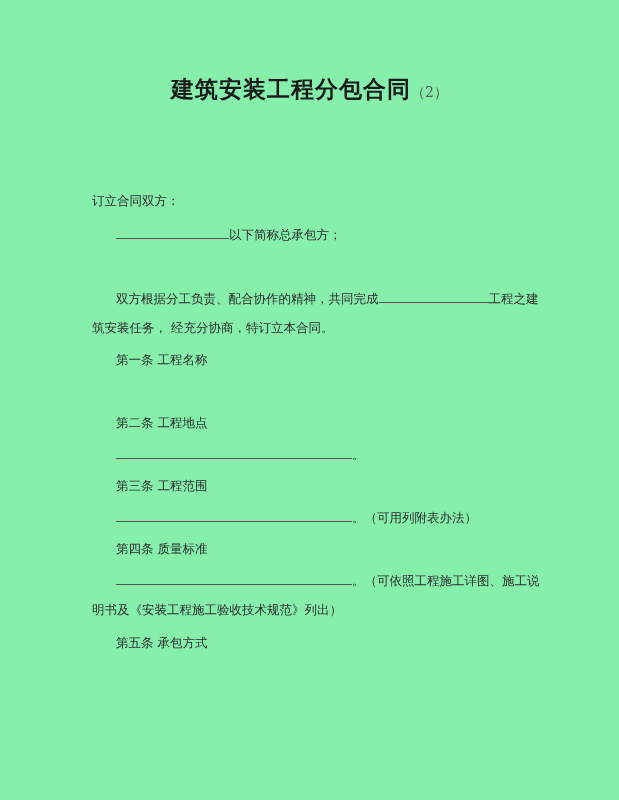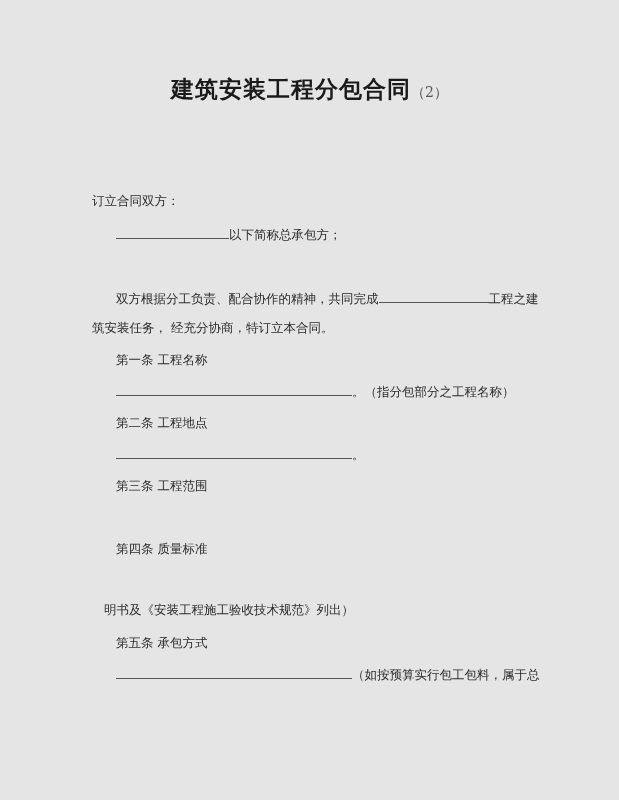--- a/index.html
+++ b/index.html
@@ -12,21 +12,21 @@
       height: 800px;
       position: relative;
       overflow: hidden;
       font-family: "DejaVu Sans", "Liberation Sans", sans-serif;
       color: #2a2a2a;
     }
     .page {
       position: absolute;
       left: 0; top: 0;
       width: 619px; height: 800px;
-      background: #e5e5e5;
+      background: #86efac;
     }
     .title {
       position: absolute;
       top: 74px;
       left: 0;
       width: 619px;
       text-align: center;
       font-family: "DejaVu Serif", "Liberation Serif", serif;
       font-weight: bold;
       font-size: 23px;
@@ -73,32 +73,32 @@
   </div>
 
 
   <div class="line" style="left:92px; top:320px;">筑安装任务，  经充分协商，特订立本合同。</div>
 
   <div class="line" style="left:116px; top:290px;">
     <span>双方根据分工负责、配合协作的精神，共同完成</span><span class="blank mid"></span><span>工程之建</span>
   </div>
 
   <div class="line" style="left:116px; top:352px;">第一条    工程名称</div>
-  <div class="line" style="left:116px; top:383px;">
-    <span class="blank long"></span><span>。（指分包部分之工程名称）</span>
-  </div>
 
   <div class="line" style="left:116px; top:415px;">第二条    工程地点</div>
   <div class="line" style="left:116px; top:446px;">
     <span class="blank long"></span><span>。</span>
   </div>
 
   <div class="line" style="left:116px; top:478px;">第三条    工程范围</div>
+  <div class="line" style="left:116px; top:509px;">
+    <span class="blank long"></span><span>。（可用列附表办法）</span>
+  </div>
 
   <div class="line" style="left:116px; top:541px;">第四条    质量标准</div>
-  <div class="line" style="left:92px; top:602px;margin-left:12px;">明书及《安装工程施工验收技术规范》列出）</div>
+  <div class="line" style="left:116px; top:572px;">
+    <span class="blank long"></span><span>。（可依照工程施工详图、施工说</span>
+  </div>
+  <div class="line" style="left:92px; top:602px;">明书及《安装工程施工验收技术规范》列出）</div>
 
   <div class="line" style="left:116px; top:635px;">第五条    承包方式</div>
-  <div class="line" style="left:116px; top:666px;">
-    <span class="blank long"></span><span>（如按预算实行包工包料，属于总</span>
-  </div>
 
 </div>
 
 </body></html>

